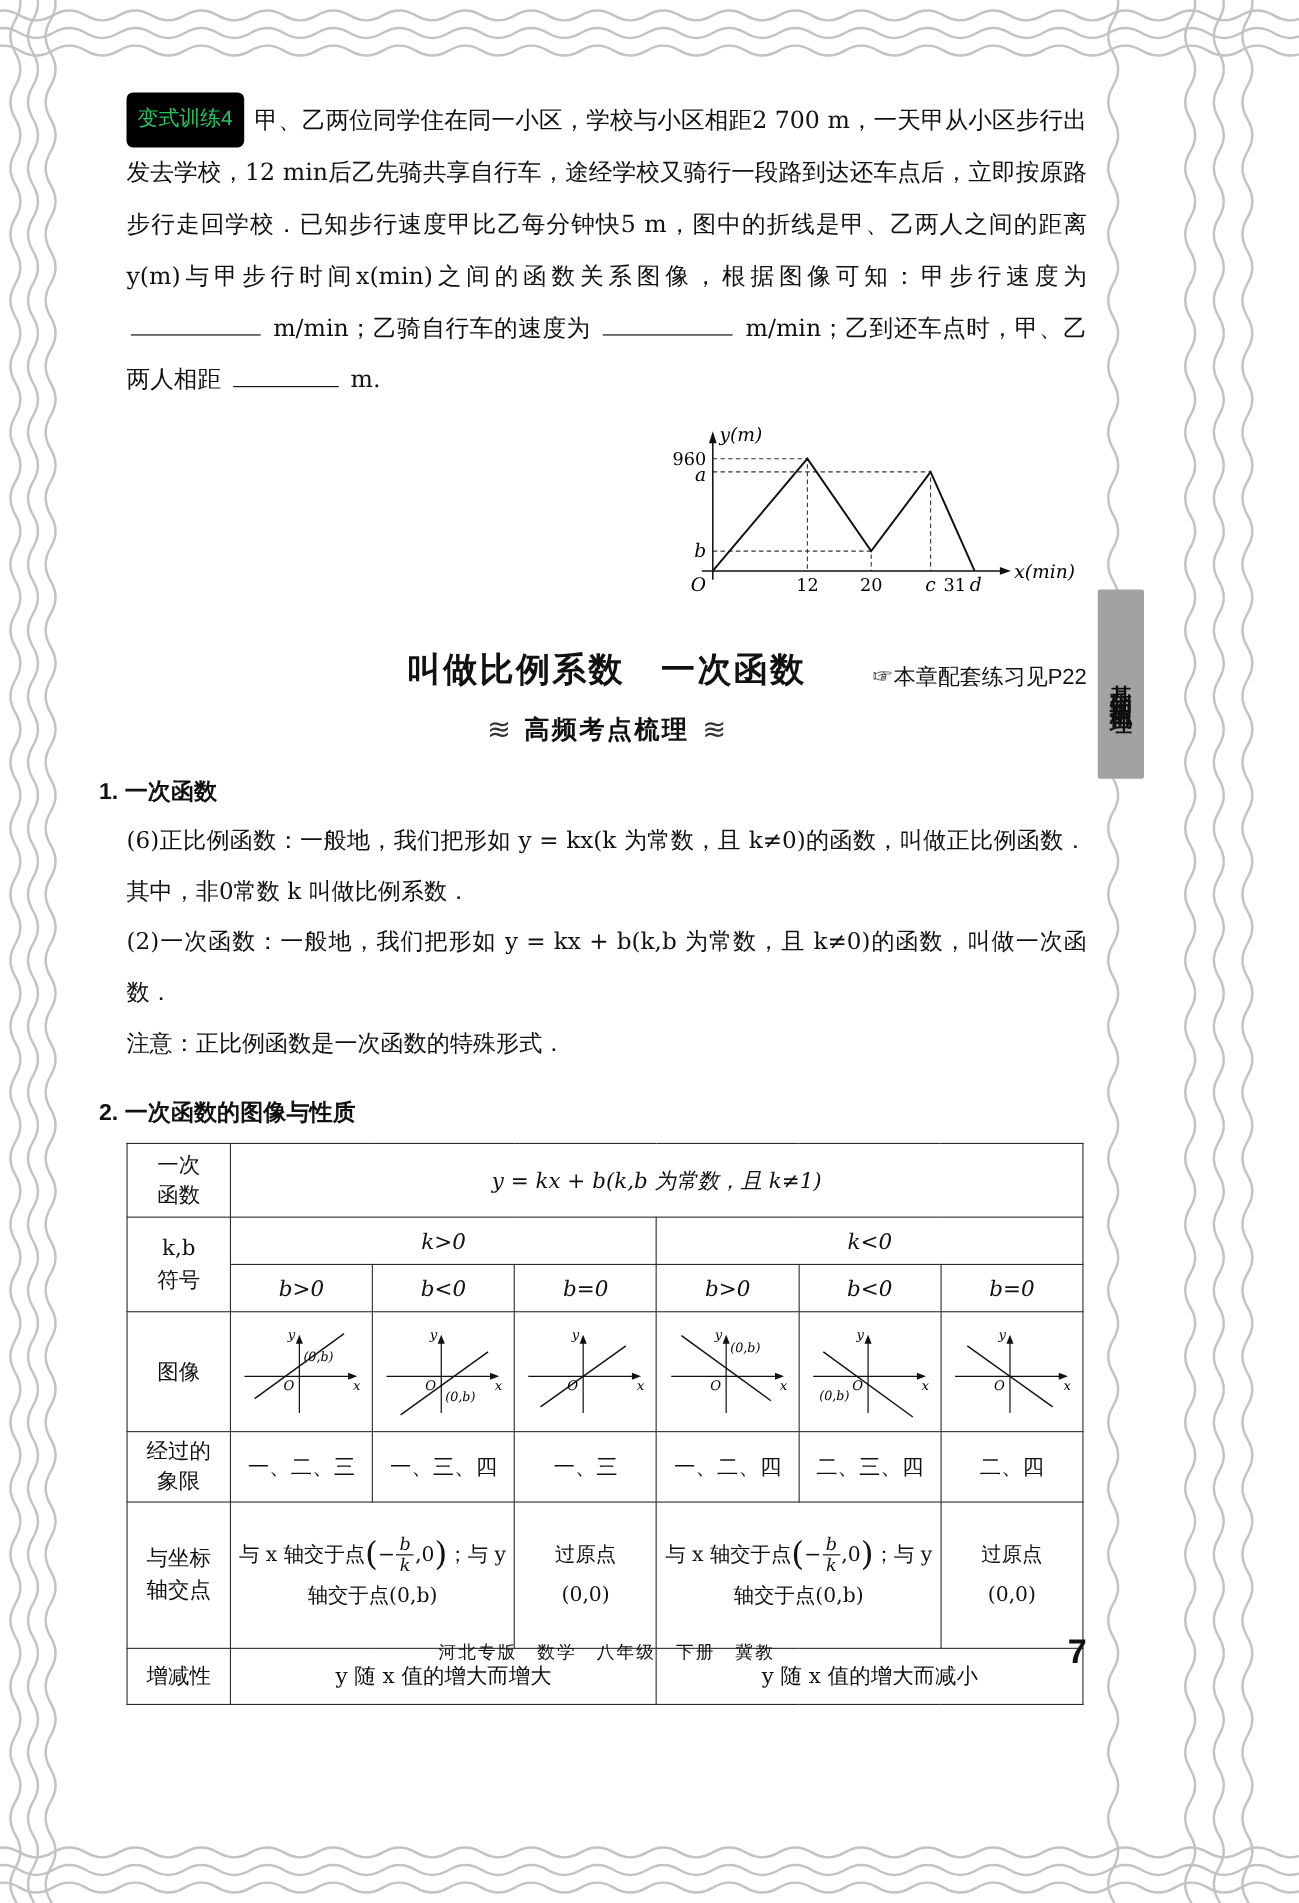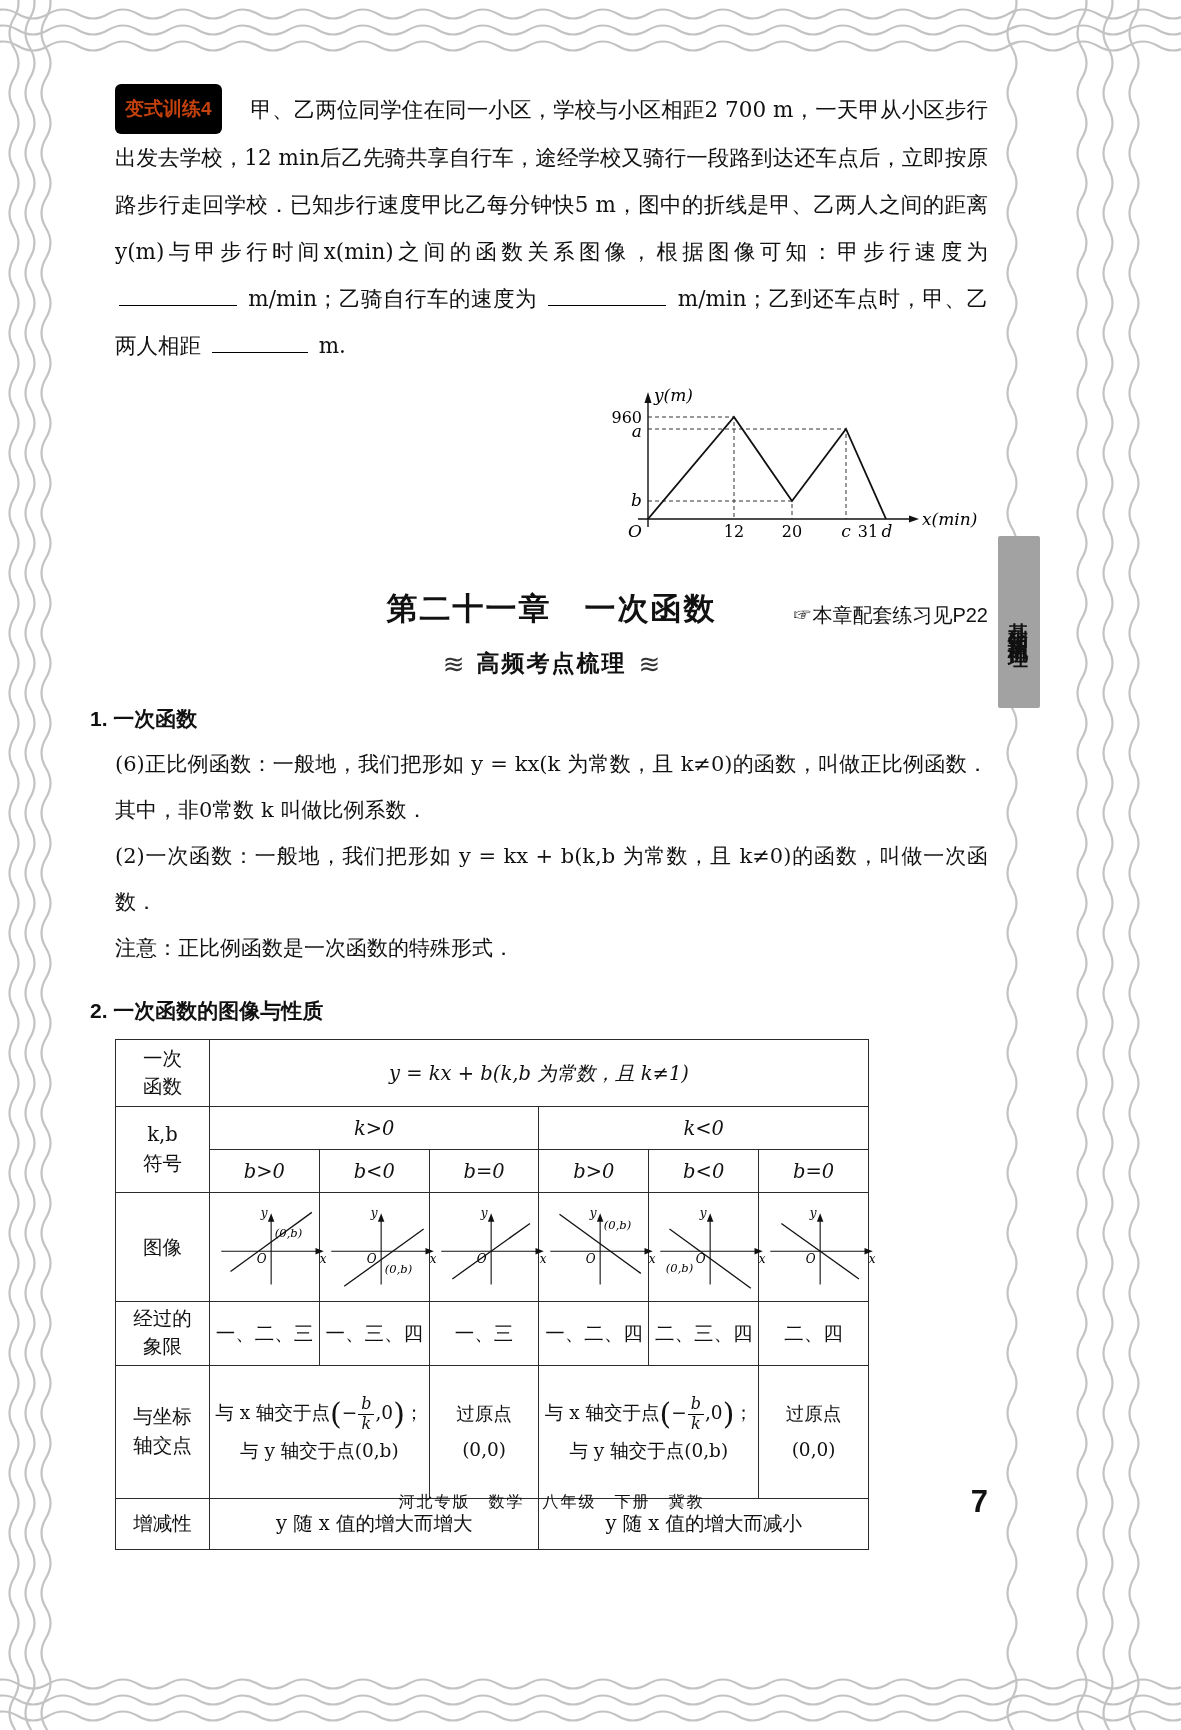--- a/index.html
+++ b/index.html
@@ -12,23 +12,23 @@
   .side-tab{position:absolute;left:998px;top:536px;width:42px;height:172px;
             background:#a2a2a2;display:flex;align-items:center;justify-content:center;
             writing-mode:vertical-rl;text-orientation:upright;
             font-family:"Liberation Sans",sans-serif;font-weight:700;font-size:20px;
             letter-spacing:5px;color:#101010;border-radius:2px;}
 
   main{position:absolute;left:115px;top:84px;width:873px;}
 
   
   .problem{margin:0;font-size:21.5px;line-height:47px;text-align:justify;}
-  .tag{display:inline-block;background:#000;color:#c2410c;border-radius:6px;
+  .tag{display:inline-block;background:#000;color:#22c55e;border-radius:6px;
        padding:1px 10px 2px;font-family:"Liberation Sans",sans-serif;
-       font-weight:700;font-size:19px;margin-right:22px;vertical-align:2px;}
+       font-weight:400;font-size:19px;margin-right:3px;vertical-align:2px;}
   .blank{display:inline-block;border-bottom:1.6px solid #000;height:1em;
          vertical-align:baseline;margin:0 4px;}
   .blank.b1,.blank.b2{width:118px;} .blank.b3{width:96px;}
 
   
   figure{margin:10px 0 0 0;text-align:right;}
   .fl{font-style:italic;font-size:17px;font-family:"DejaVu Serif",serif;}
   .fnum{font-size:16px;font-family:"DejaVu Serif",serif;}
   .axline{stroke:#111;stroke-width:1.4;fill:none;}
   .plot{stroke:#111;stroke-width:1.8;fill:none;}
@@ -42,21 +42,21 @@
   .section-head{margin-top:18px;display:flex;align-items:center;justify-content:center;gap:12px;}
   .section-head .txt{font-family:"Liberation Sans",sans-serif;font-weight:700;font-size:23px;letter-spacing:2px;}
   .wave-orn{font-size:26px;color:#333;line-height:1;}
 
   
   .kh{font-family:"Liberation Sans",sans-serif;font-weight:700;font-size:21px;
       margin:26px 0 8px -25px;}
   .kp{margin:0;font-size:21px;line-height:46px;text-align:justify;}
 
   
-  table{border-collapse:collapse;table-layout:fixed;width:754px;margin-top:14px;}
+  table{border-collapse:collapse;table-layout:fixed;width:870px;margin-top:14px;}
   col.c0{width:94px;}
   th,td{border:1.5px solid #2b2b2b;text-align:center;vertical-align:middle;
         font-size:19.5px;font-weight:400;padding:3px 4px;}
   .pre{white-space:pre-line;line-height:1.45;}
   .it{font-style:italic;}
   tr.r1 td,tr.r1 th{height:60px;}
   tr.r2 td{height:36px;} tr.r3 td{height:36px;}
   tr.r4 td{height:104px;padding:2px;}
   tr.r5 td,tr.r5 th{height:54px;}
   tr.r6 td{height:126px;font-size:18.5px;line-height:1.9;}
@@ -137,21 +137,21 @@
         <text class="fl" x="54" y="158" text-anchor="end">O</text>
         <text class="fnum" x="146" y="158" text-anchor="middle">12</text>
         <text class="fnum" x="204" y="158" text-anchor="middle">20</text>
         <text class="fl" x="258" y="158" text-anchor="middle">c</text>
         <text class="fnum" x="280" y="158" text-anchor="middle">31</text>
         <text class="fl" x="299" y="158" text-anchor="middle">d</text>
       </svg>
     </figure>
 
     <div class="chapter">
-      <div class="chapter-title">第二十一章　一次函数</div>
+      <div class="chapter-title">叫做比例系数　一次函数</div>
       <div class="chapter-note">
         <span>☞</span><span>本章配套练习见P22</span>
       </div>
     </div>
 
     <div class="section-head">
       <span class="wave-orn">≋</span>
       <span class="txt">高频考点梳理</span>
       <span class="wave-orn">≋</span>
     </div>

